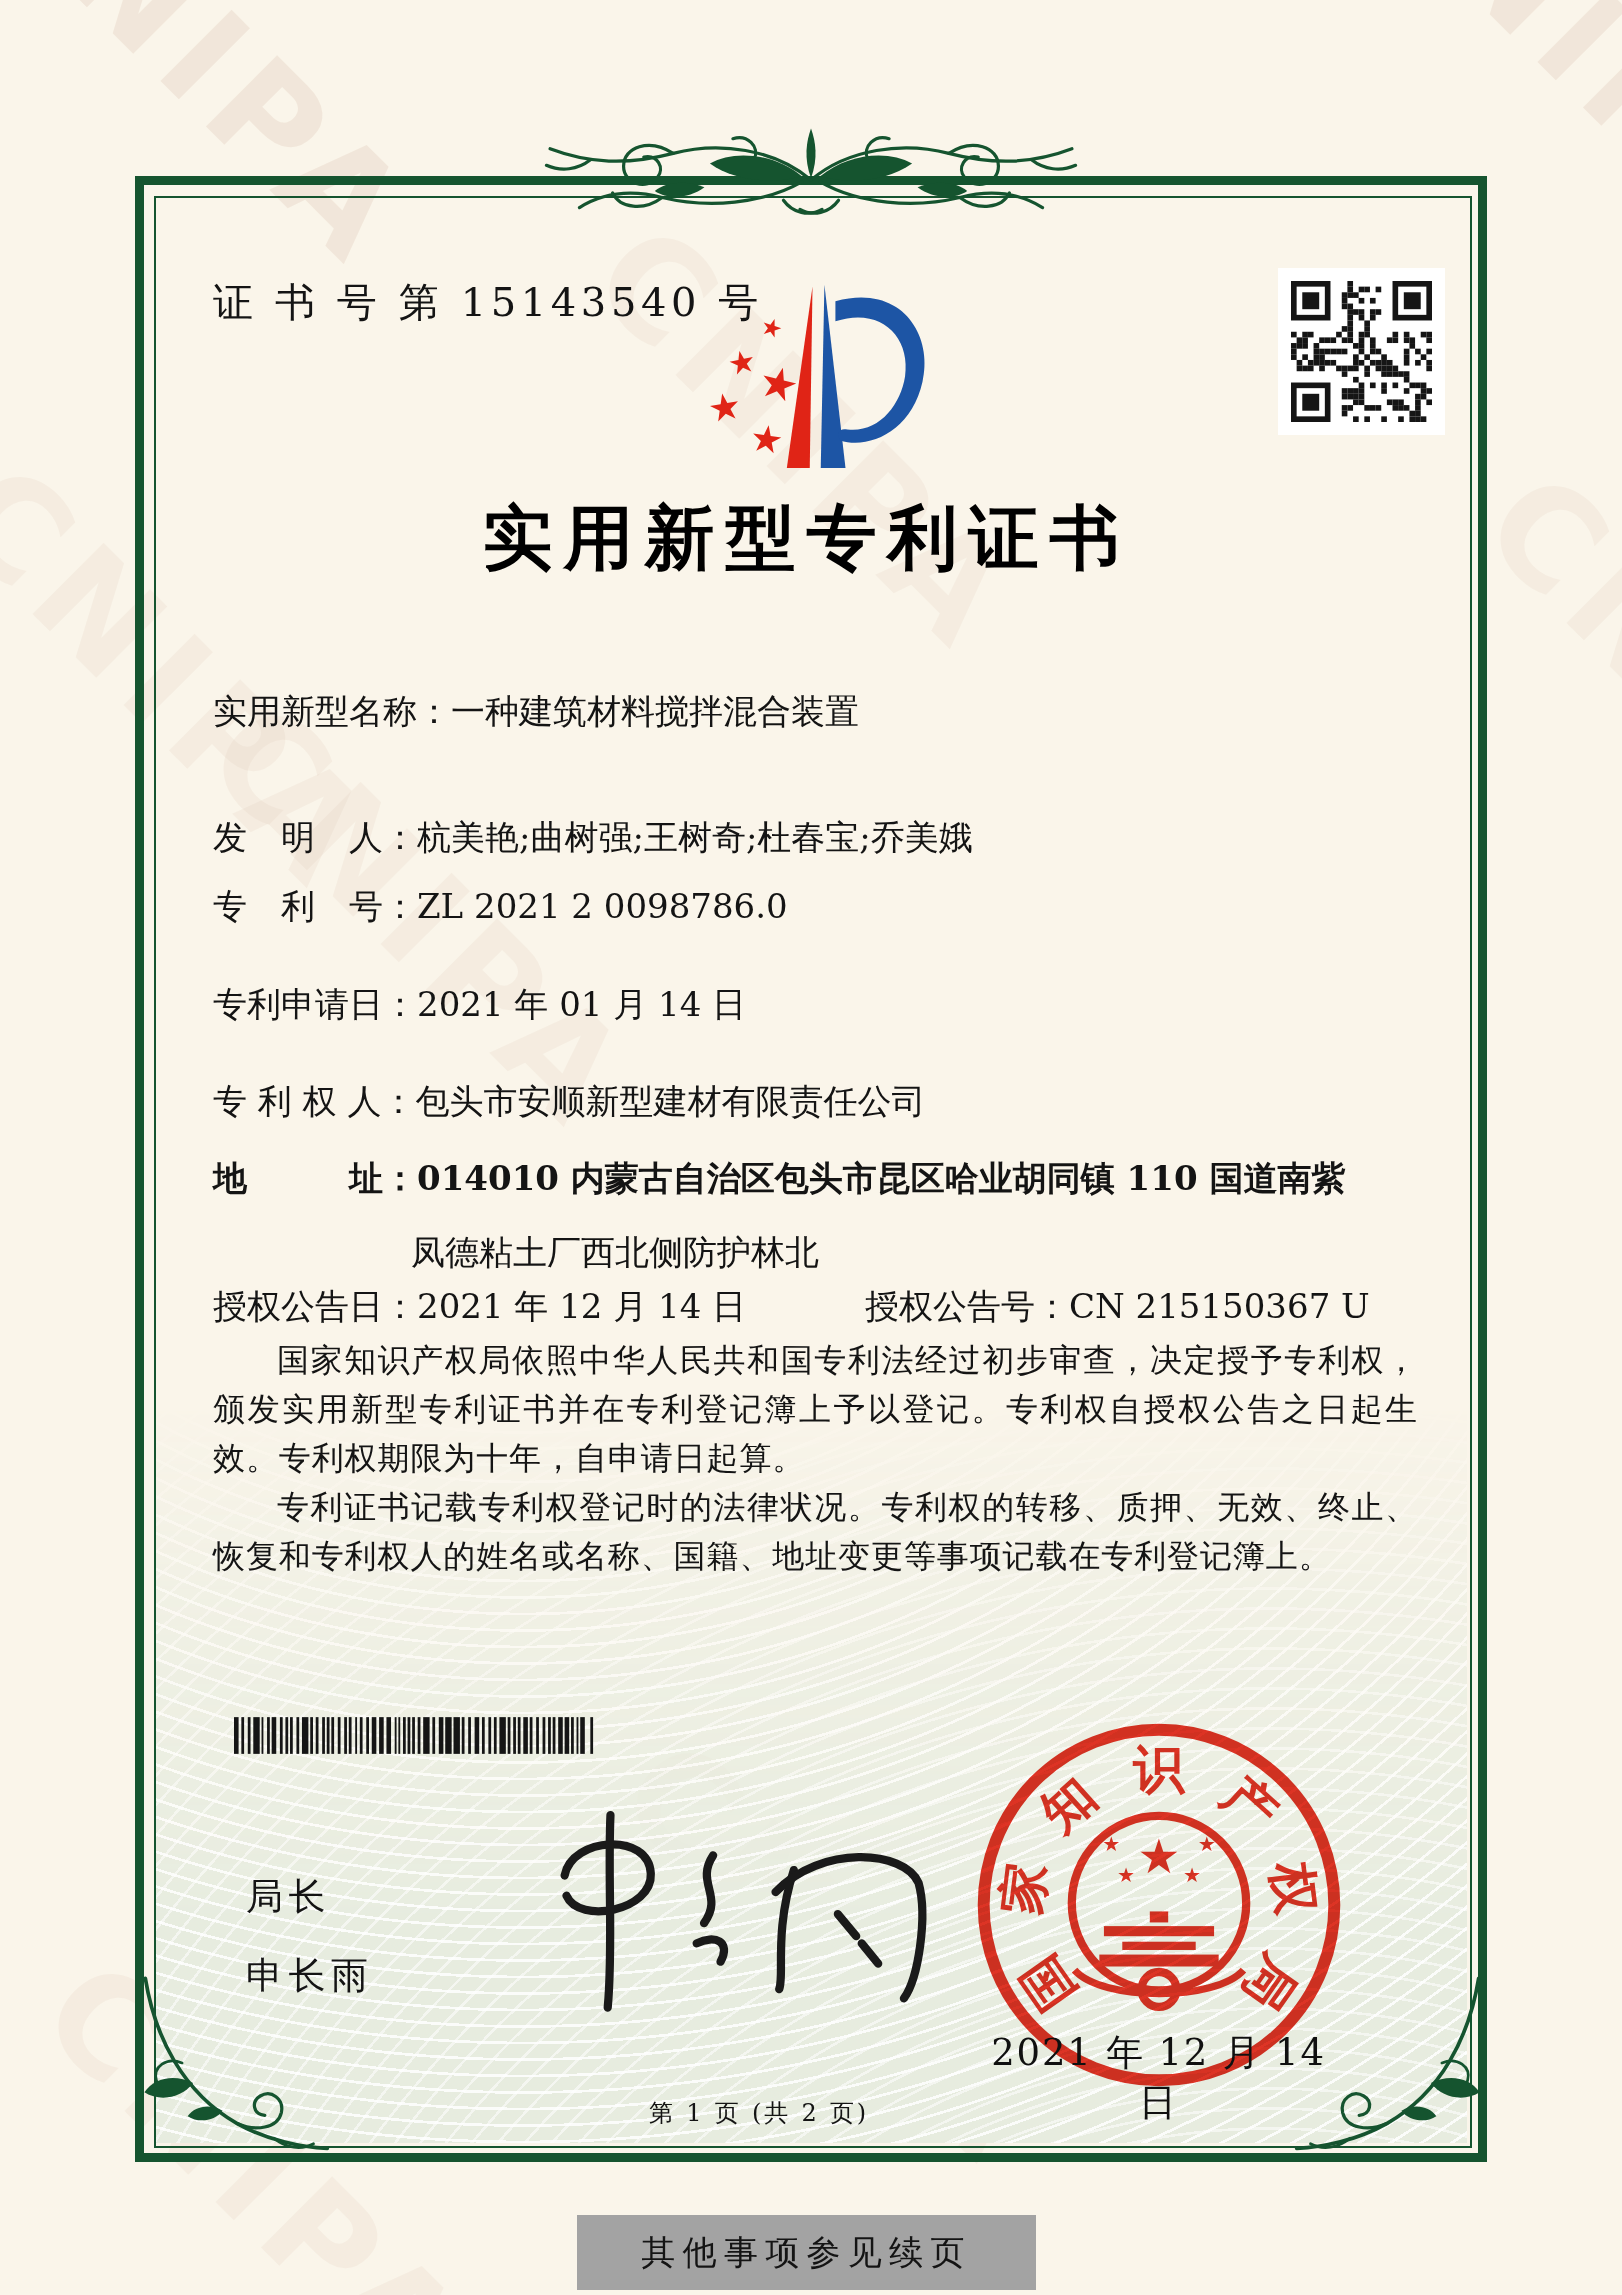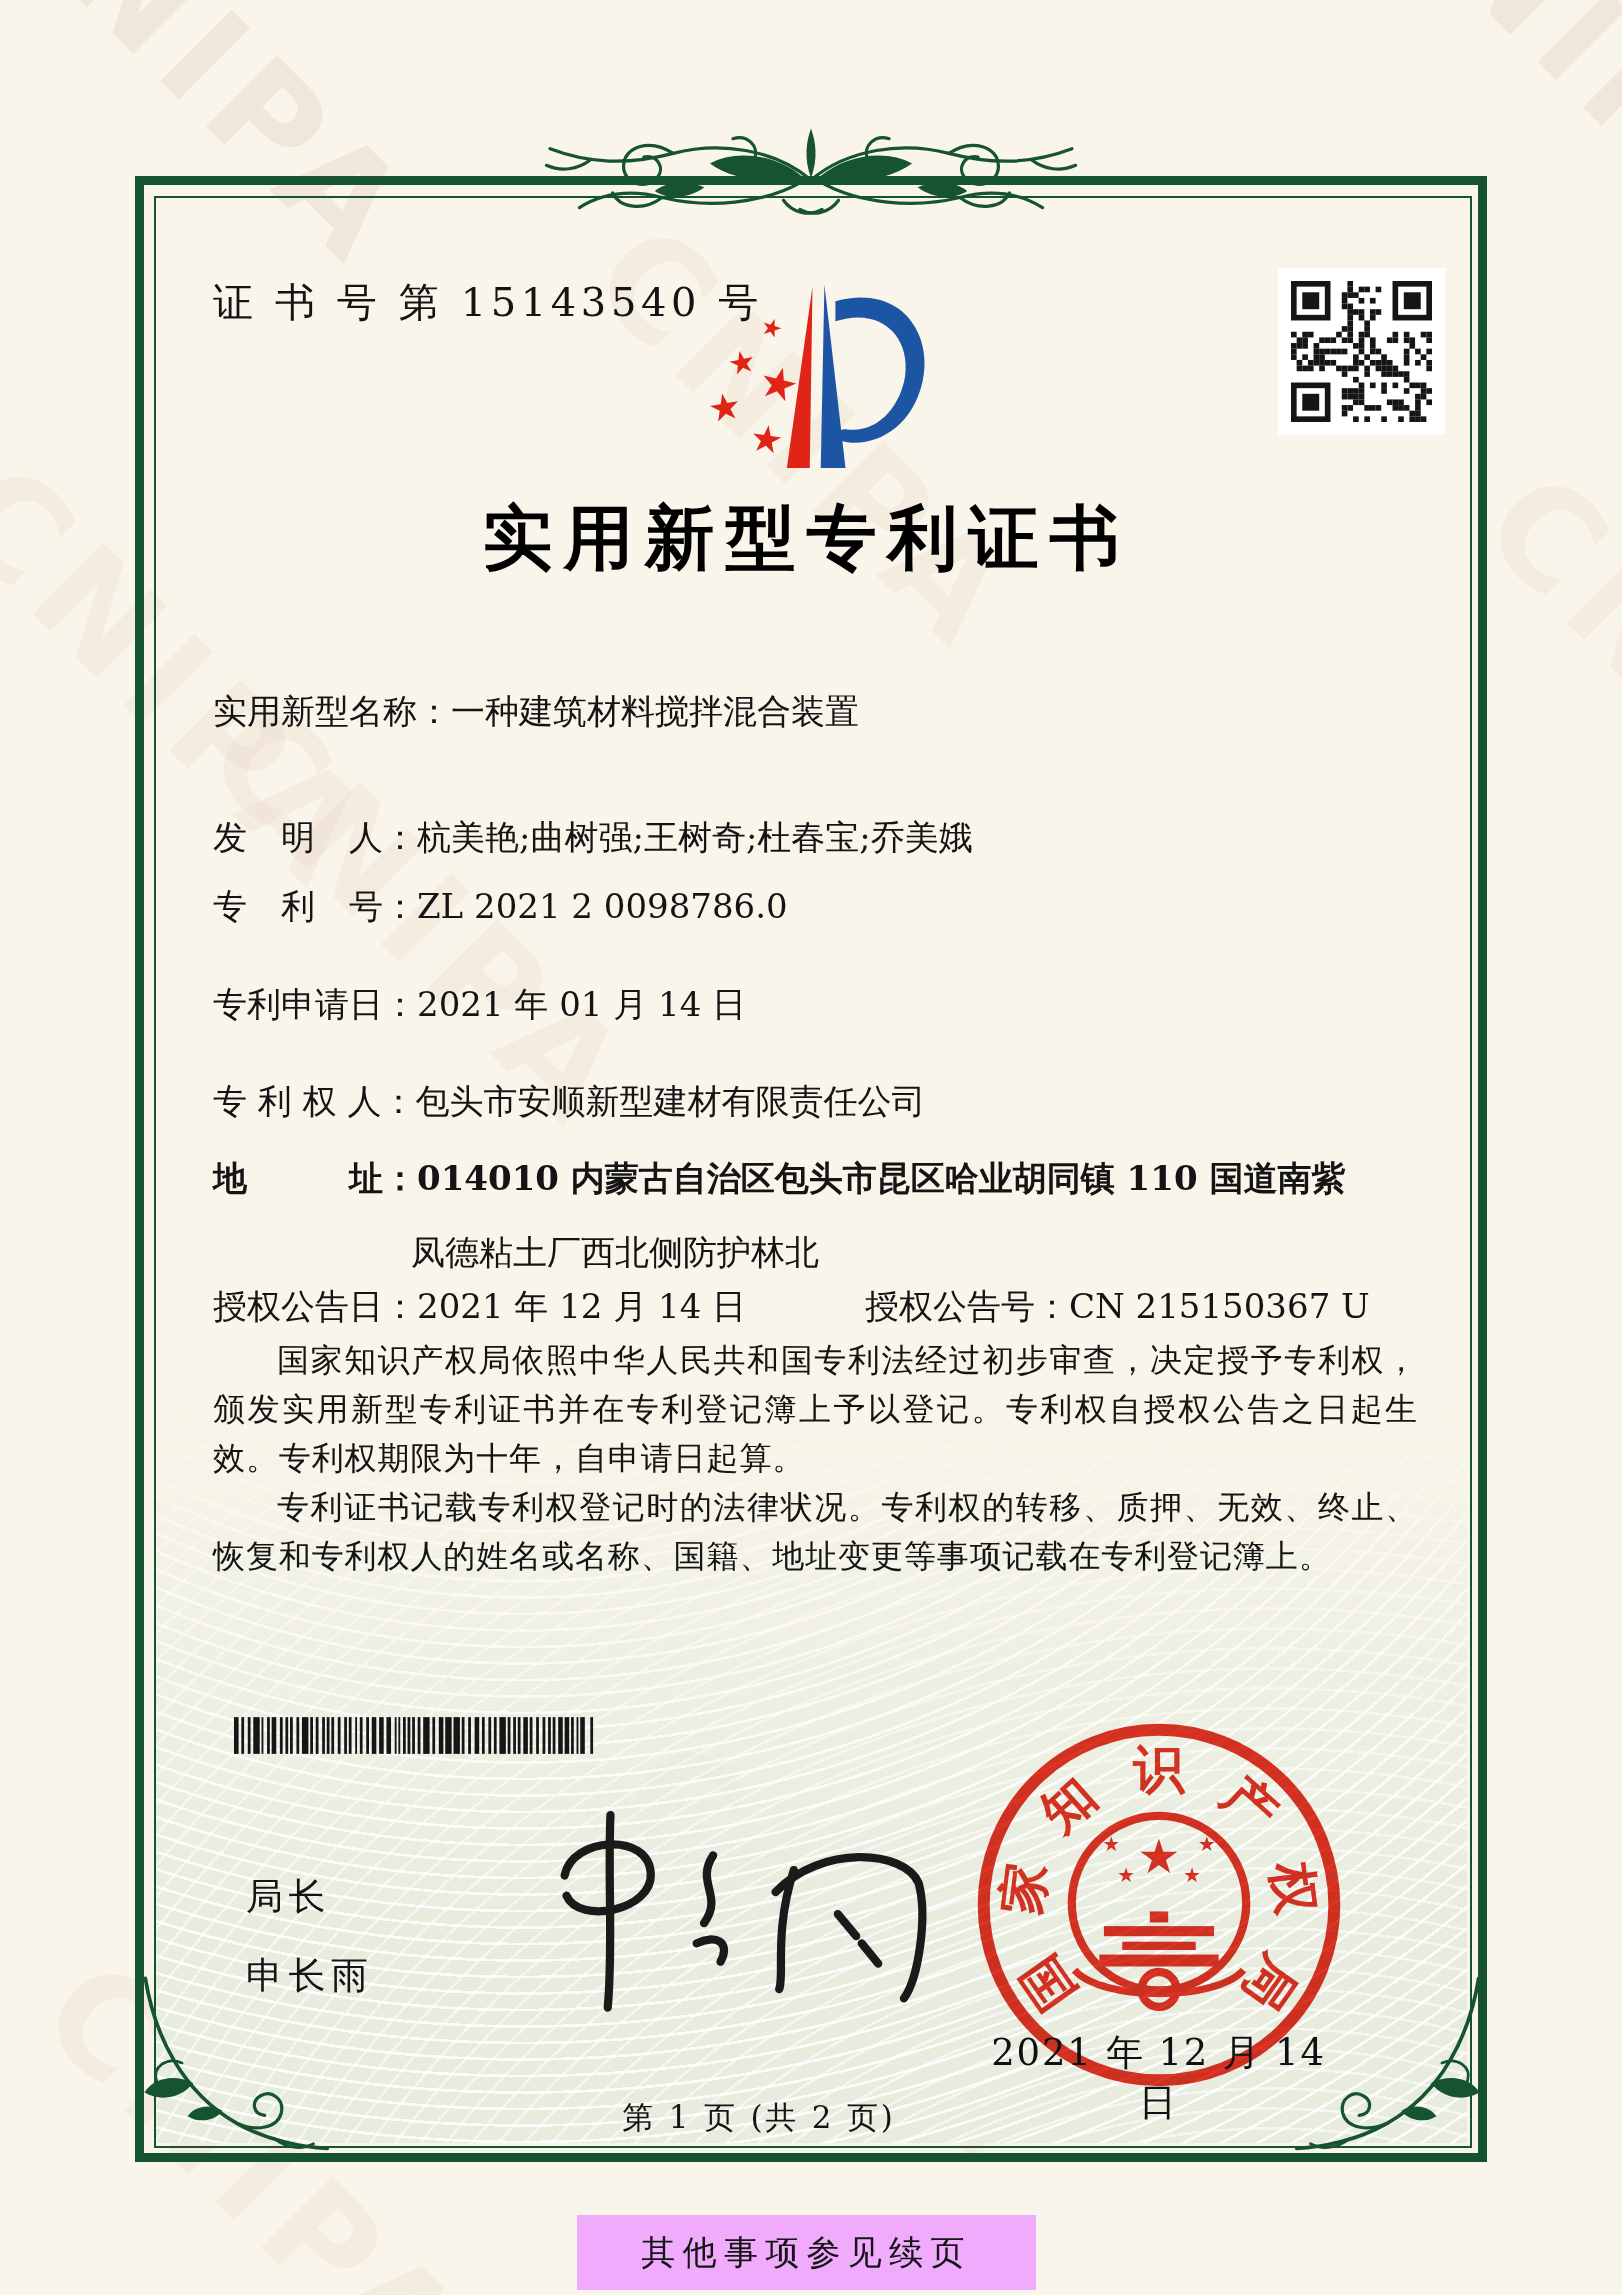--- a/index.html
+++ b/index.html
@@ -55,23 +55,23 @@
   .officer-title{position:absolute; left:246px; top:1872px; font-size:37px; z-index:3;
     font-family:"DejaVu Sans","Liberation Sans",sans-serif; letter-spacing:5.5px;}
   .officer-name{position:absolute; left:246px; top:1951px; font-size:37px; z-index:3;
     font-family:"DejaVu Sans","Liberation Sans",sans-serif; letter-spacing:5.5px;}
   .signature{position:absolute; left:500px; top:1804px; z-index:4;}
   .seal{position:absolute; left:969px; top:1715px; width:380px; height:380px; z-index:4;
     mix-blend-mode:multiply; opacity:.95;}
   .seal-date{position:absolute; left:973px; top:2028px; width:371px; text-align:center;
     font-size:37px; letter-spacing:1.8px; color:#101010; z-index:5;}
   .page-num{position:absolute; left:135px; top:2097px; width:1248px; text-align:center;
-    font-size:31px; letter-spacing:2.8px; z-index:3;}
+    font-size:24px; letter-spacing:2.8px; z-index:3;}
   .continuation{position:absolute; left:135px; top:2215px; width:1343px; text-align:center; z-index:3;}
-  .continuation span{display:inline-block; background:#f0abfc; padding:14.7px 64px;
+  .continuation span{display:inline-block; background:#a3a3a3; padding:14.7px 64px;
     font-size:34px; letter-spacing:7.3px;}
 </style>
 </head>
 <body>
 
 <div class="page">
 
   <span class="wm" style="left:-64px;  top:-27.5px;">CNIPA</span>
   <span class="wm" style="left:1313px; top:-46px;">CNIPA</span>
   <span class="wm f" style="left:542px;  top:358px;">CNIPA</span>

